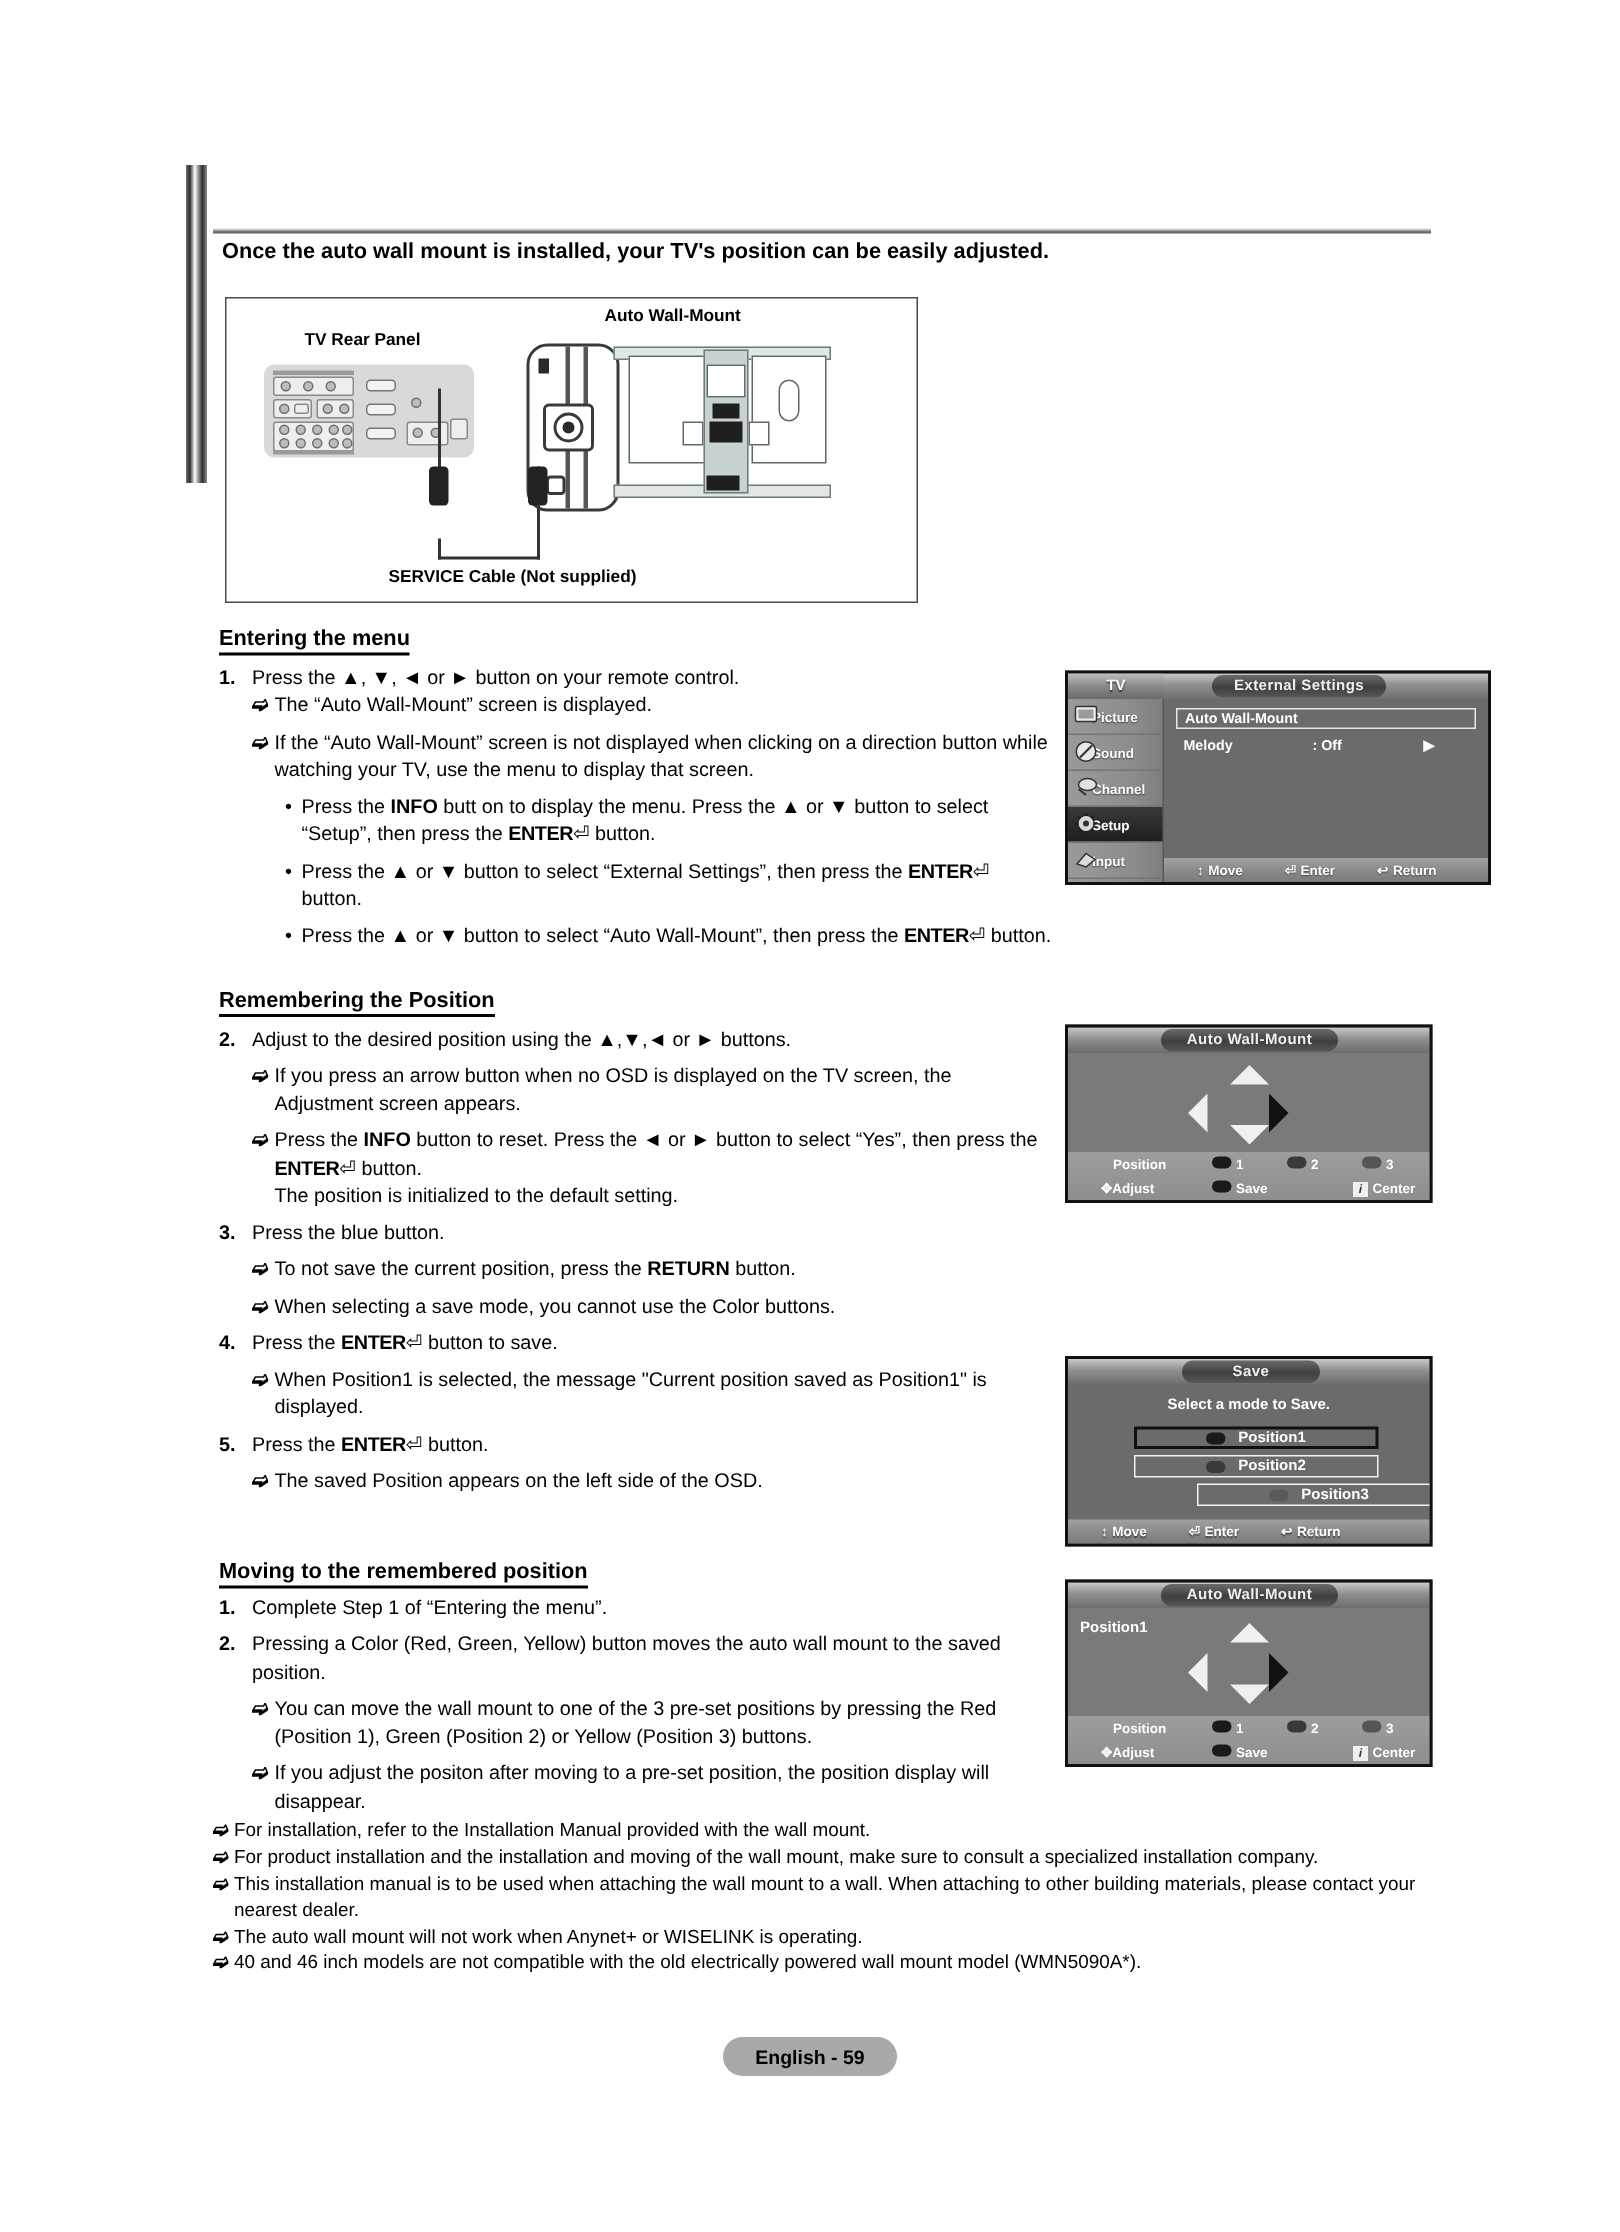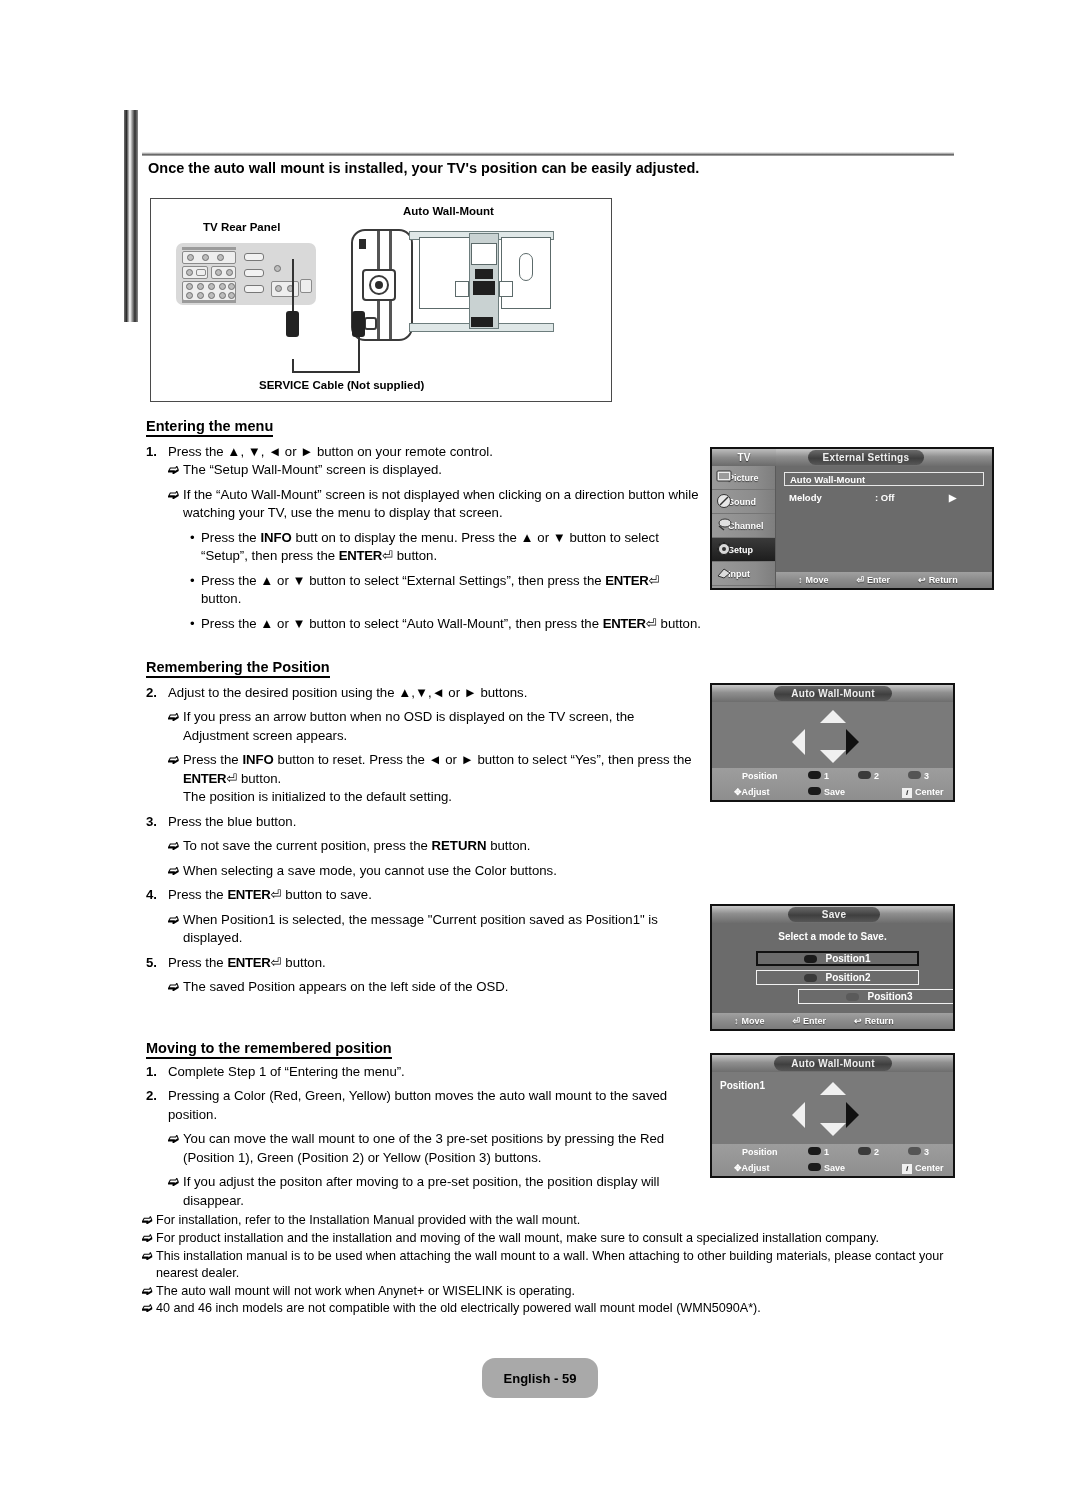--- a/index.html
+++ b/index.html
@@ -184,21 +184,21 @@
   }
   .save-row.sel { border:2px solid #111; background:#6b6b6b; }
 
   
   .notes { position:absolute; left:142px; top:1212px; width:812px; font-size:12.6px; line-height:1.34; }
   .note-row { display:flex; margin-bottom:1px; }
   .note-arrow { width:14px; flex:0 0 14px; font-weight:bold; }
 
   .pagefoot {
     position:absolute; left:482px; top:1358px;
-    width:116px; height:40px; border-radius:13px;
+    width:116px; height:26px; border-radius:13px;
     background:#a9a9a9;
     display:flex; align-items:center; justify-content:center;
     font-size:13px; font-weight:bold; color:#000;
   }
 </style>
 </head>
 <body>
 
 <div class="page">
 
@@ -282,21 +282,21 @@
 
   <div class="sec-head" style="left:146px; top:418px;">Entering the menu</div>
 
   <div class="tblock" style="left:146px; top:443px; width:555px;">
     <div class="row">
       <div class="num">1.</div>
       <div class="txt">Press the ▲, ▼, ◄ or ► button on your remote control.</div>
     </div>
     <div class="row" style="padding-left:22px;">
       <div class="arrow">➫</div>
-      <div class="txt">The “Setup Wall-Mount” screen is displayed.</div>
+      <div class="txt">The “Auto Wall-Mount” screen is displayed.</div>
     </div>
     <div class="gap"></div>
     <div class="row" style="padding-left:22px;">
       <div class="arrow">➫</div>
       <div class="txt">If the “Auto Wall-Mount” screen is not displayed when clicking on a direction button while watching your TV, use the menu to display that screen.</div>
     </div>
     <div class="gap"></div>
     <div class="row" style="padding-left:44px;">
       <div class="bull">•</div>
       <div class="txt"><span>Press the </span><span class="b">INFO</span><span> butt on to display the menu. Press the ▲ or ▼ button to select “Setup”, then press the </span><span class="ent">ENTER</span><span>⏎</span><span> button.</span></div>

